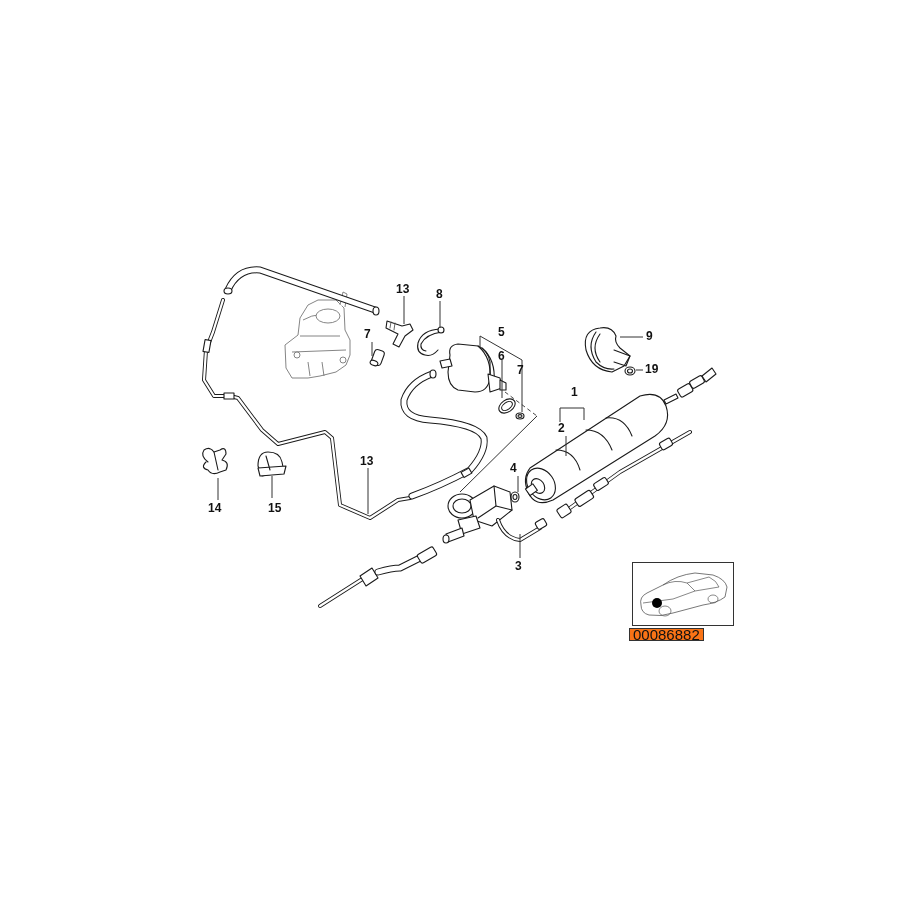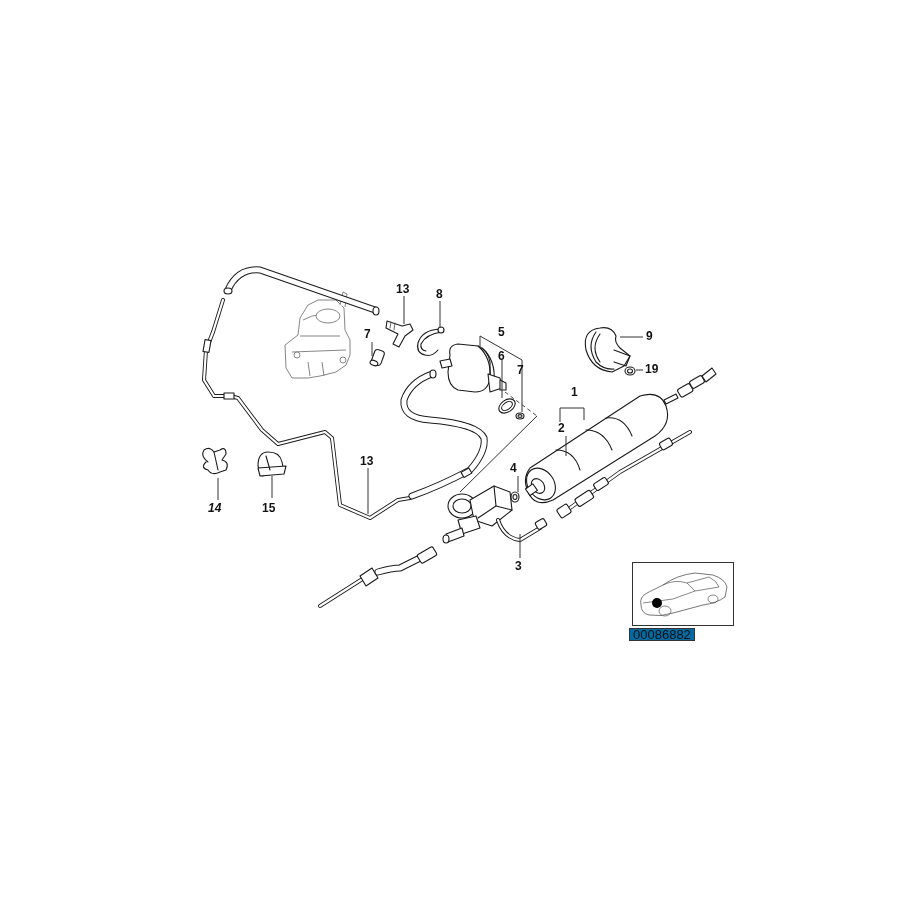--- a/index.html
+++ b/index.html
@@ -11,21 +11,21 @@
     .hose-in { fill: none; stroke: #ffffff; stroke-width: 5; stroke-linecap: round; stroke-linejoin: round; }
     .pipe { fill: none; stroke: #1a1a1a; stroke-width: 4; stroke-linecap: round; stroke-linejoin: round; }
     .pipe-in { fill: none; stroke: #ffffff; stroke-width: 2.2; stroke-linecap: round; stroke-linejoin: round; }
     .part { fill: #ffffff; stroke: #1a1a1a; stroke-width: 1.1; stroke-linejoin: round; }
     .ghost { fill: #ffffff; stroke: #777; stroke-width: 0.9; stroke-linejoin: round; }
     .leader { stroke: #333; stroke-width: 1; fill: none; }
     .dash { stroke: #333; stroke-width: 0.9; stroke-dasharray: 4 3; fill: none; }
     .lbl { position: absolute; font-family: "Liberation Sans", sans-serif; font-weight: bold; font-size: 12px; color: #111; line-height: 12px; white-space: nowrap; }
     .thumb { position: absolute; left: 632px; top: 562px; width: 100px; height: 62px; border: 1px solid #333; background: #fff; }
     .thumb svg { width: 100%; height: 100%; }
-    .thumb-id { position: absolute; left: 629px; top: 628px; border: 1px solid #333; font-family: "Liberation Sans", sans-serif; font-size: 13px; padding: 0 3px; line-height: 11px; background: #0369a1; color: #111; }
+    .thumb-id { position: absolute; left: 629px; top: 628px; border: 1px solid #333; font-family: "Liberation Sans", sans-serif; font-size: 15px; padding: 0 3px; line-height: 11px; background: #f97316; color: #111; }
   </style>
 </head>
 <body>
 
 <svg id="diagram" viewBox="0 0 900 900" xmlns="http://www.w3.org/2000/svg">
 
   <g>
     <path class="ghost" d="M286,368 L285,345 L298,335 L300,318 L308,305 L318,300 L336,300 L344,308 L345,330 L350,340 L350,355 L346,365 L336,372 L320,376 L308,378 L292,378 Z"></path>
     <path class="ghost" d="M303,320 Q320,310 340,318"></path>
     <path class="ghost" d="M300,336 L340,336"></path>
@@ -188,22 +188,22 @@
 <div class="lbl" style="left:510px;top:462px;">4</div>
 <div class="lbl" style="left:498px;top:326px;">5</div>
 <div class="lbl" style="left:498px;top:350px;">6</div>
 <div class="lbl" style="left:517px;top:364px;">7</div>
 <div class="lbl" style="left:436px;top:288px;">8</div>
 <div class="lbl" style="left:646px;top:330px;">9</div>
 <div class="lbl" style="left:645px;top:363px;">19</div>
 <div class="lbl" style="left:360px;top:455px;">13</div>
 <div class="lbl" style="left:364px;top:328px;">7</div>
 <div class="lbl" style="left:396px;top:283px;">13</div>
-<div class="lbl" style="left:208px;top:502px;font-style:italic;">14</div>
-<div class="lbl" style="left:262px;top:502px;">15</div>
+<div class="lbl" style="left:208px;top:502px;">14</div>
+<div class="lbl" style="left:268px;top:502px;">15</div>
 
 <div class="thumb">
   <svg viewBox="0 0 100 62" xmlns="http://www.w3.org/2000/svg">
     <path d="M8,42 Q6,34 14,30 L30,22 Q44,12 62,10 L80,12 Q92,16 94,24 L92,34 Q84,40 70,42 L40,50 Q28,54 16,52 Q8,50 8,42 Z" fill="none" stroke="#555" stroke-width="0.8"></path>
     <path d="M30,22 Q42,16 54,20 L62,28 M54,20 L76,14 Q84,18 86,24 L62,28" fill="none" stroke="#555" stroke-width="0.7"></path>
     <path d="M10,40 L40,36 L62,28" fill="none" stroke="#555" stroke-width="0.7"></path>
     <ellipse cx="32" cy="48" rx="6" ry="5" fill="none" stroke="#555" stroke-width="0.7"></ellipse>
     <ellipse cx="80" cy="36" rx="5" ry="4" fill="none" stroke="#555" stroke-width="0.7"></ellipse>
     <circle cx="24" cy="40" r="5" fill="#000"></circle>
   </svg>

